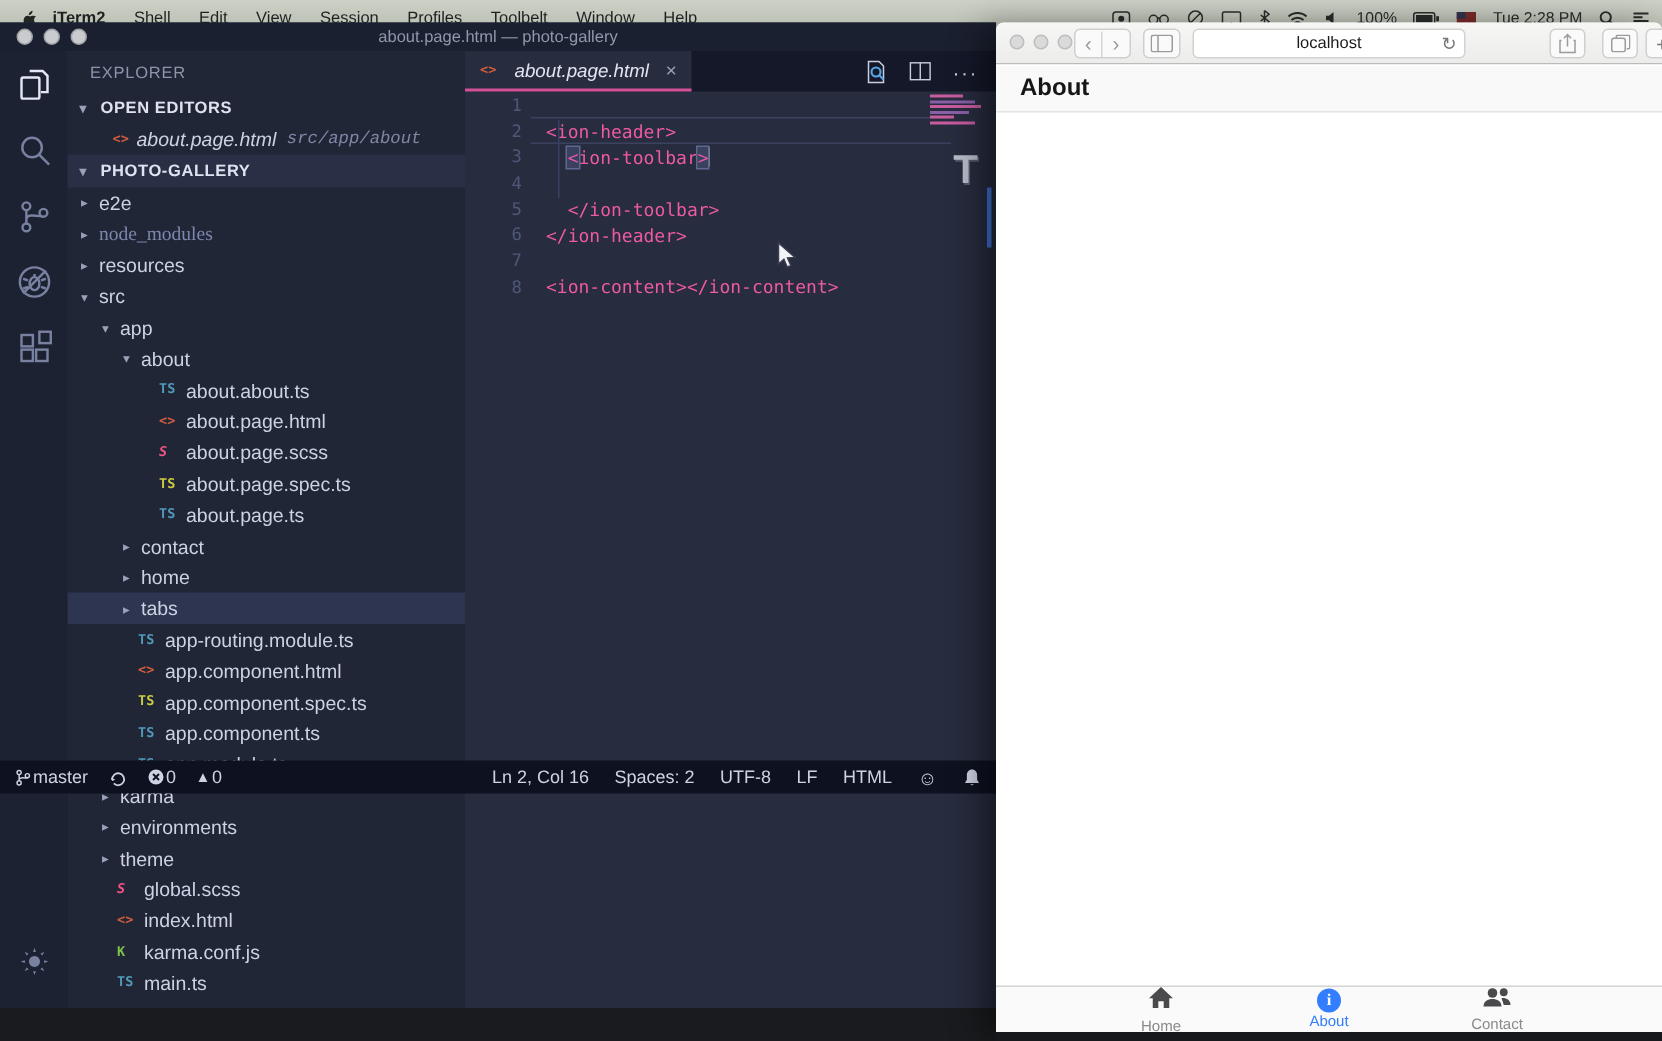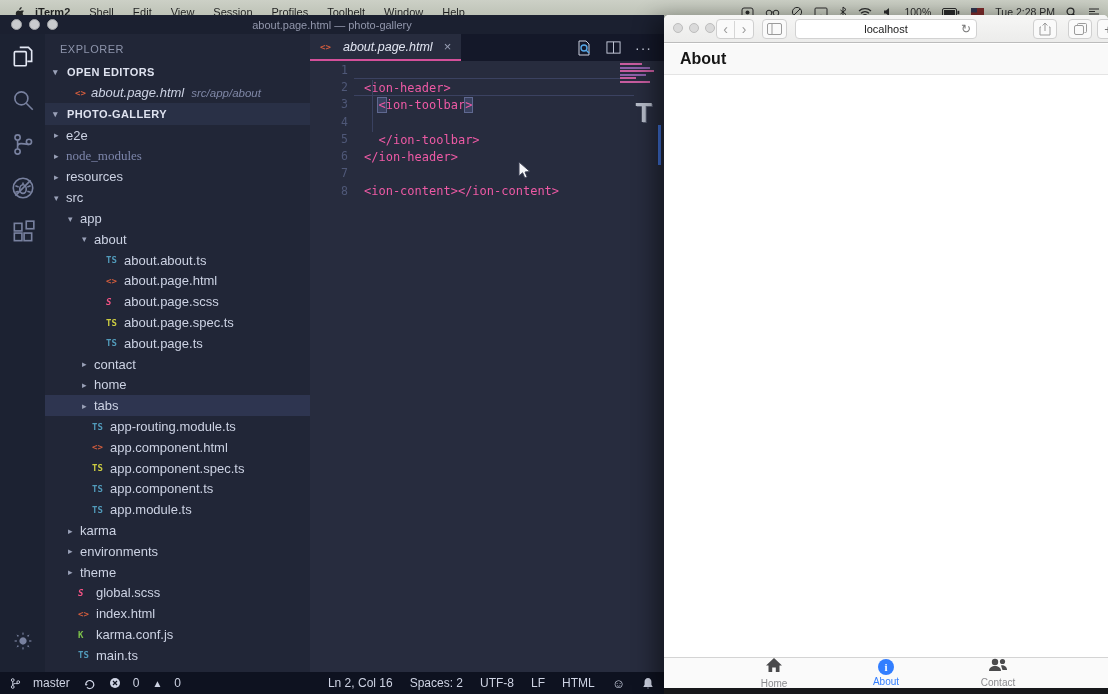--- a/index.html
+++ b/index.html
@@ -12,21 +12,21 @@
     font-size:11px; color:#1f2020; padding:12px 8px; }
   .menubar .apple { margin:0 10px 0 6px; display:flex; }
   .menu-items { display:flex; gap:19px; align-items:center; }
   .menu-items .mi { white-space:nowrap; }
   .menu-items .mi.app { font-weight:bold; }
   .tray { margin-left:auto; display:flex; align-items:center; gap:11px; color:#2a2b2b; }
   .tray svg { display:block; }
   .tray .ttxt { font-size:10.5px; }
 
   
-  .vscode { position:absolute; left:0; top:15px; width:664px; height:679px; background:#272c3e; }
+  .vscode { position:absolute; left:0; top:15px; width:664px; height:514px; background:#272c3e; }
   .vs-titlebar { position:absolute; left:0; top:0; width:100%; height:19px; background:#1b2030;
     display:flex; align-items:center; justify-content:center; }
   .vs-titlebar .title { font-size:11px; color:#9297ac; }
   .lights { position:absolute; left:11px; top:4px; display:flex; gap:7px; }
   .light { width:11px; height:11px; border-radius:50%; background:#c9cbce; border:0.5px solid #9fa1a5; }
   .sf .light { background:#dadada; border-color:#bdbdbd; }
 
   .vs-activitybar { position:absolute; left:0; top:19px; width:45px; height:638px; background:#1c2232; }
   .ab-icon { width:45px; height:44px; display:flex; align-items:center; justify-content:center; }
   .ab-icon svg { stroke:#78819f; fill:none; stroke-width:1.5; }
@@ -36,21 +36,21 @@
 
   .vs-sidebar { position:absolute; left:45px; top:19px; width:265px; height:638px; background:#212637;
     color:#ccd2e3; font-size:13px; overflow:hidden; }
   .explorer-title { height:28px; padding:9px 0 0 15px; font-size:11px; letter-spacing:.5px; color:#8d94ab; }
   .sec-header { display:flex; align-items:center; height:20px; font-size:11px; font-weight:bold;
     letter-spacing:.4px; color:#dfe3f0; padding-left:8px; }
   .sec-header .twisty { margin-right:4px; }
   .sec-header.project { height:22px; background:#293046; }
   .twisty { color:#9aa1b8; font-size:9px; width:10px; display:inline-block; }
   .oe-item { height:21px; display:flex; align-items:center; padding-left:30px; font-style:italic; }
-  .oe-item .path { margin-left:7px; font-size:11.5px; color:#7f87a6; }
+  .oe-item .path { margin-left:7px; font-size:11.5px; color:#7f87a6;font-family:Liberation Mono, monospace; }
   .ficon { font-family:"DejaVu Sans Mono",monospace; font-size:9px; font-weight:bold; width:16px; display:inline-block; flex:none; }
   .tree { position:absolute; left:0; top:91px; right:0; bottom:0; }
   .trow { height:20.8px; display:flex; align-items:center; white-space:nowrap; }
   .trow.selected { background:#2e3550; }
   .trow .lbl { margin-left:2px; }
   .trow.dim .lbl { color:#7d86ab;font-family:Liberation Serif, serif; }
 
   .vs-editor { position:absolute; left:310px; top:19px; width:354px; height:638px; background:#272c3e; overflow:hidden; }
   .tabstrip { position:absolute; left:0; top:0; width:100%; height:27px; background:#141829; display:flex; }
   .tab { display:flex; align-items:center; gap:7px; padding:0 10px; background:#272c3e;
@@ -71,21 +71,21 @@
   .minimap { position:absolute; right:10px; top:2px; width:34px; }
   .minimap .mrow { height:2px; margin-bottom:1.5px; }
   .artifact-t { position:absolute; right:12px; top:37px; font-size:27px; font-weight:bold; color:#b6bcc9;
     text-shadow:1px 1px 0 #555b6e; font-family:"Liberation Sans",sans-serif; }
   .ovr-blue { position:absolute; right:3px; top:64px; width:3px; height:40px; background:#3f6fd4; }
   .mouse-cursor { position:absolute; left:208px; top:100px; }
 
   .vs-statusbar { position:absolute; left:0; bottom:0; width:100%; height:22px; background:#0e1220;
     color:#ced3e3; font-size:12px; display:flex; align-items:center; padding:0 10px; }
   .sb-left { display:flex; align-items:center; gap:13px; }
-  .sb-item { display:flex; align-items:center; gap:12px;justify-content:space-between; }
+  .sb-item { display:flex; align-items:center; gap:1px;justify-content:space-between; }
   .sb-right { margin-left:auto; display:flex; align-items:center; gap:17px; }
   .sb-smiley { font-size:13px; }
 
   
   .safari { position:absolute; left:664px; top:15px; width:444px; height:673px; background:#fff;
     border-radius:5px 5px 0 0; box-shadow:-9px 4px 22px rgba(0,0,0,.45); }
   .sf-toolbar { position:absolute; left:0; top:0; width:100%; height:28px;
     background:linear-gradient(#f6f6f5,#ececeb); border-bottom:1px solid #bcbcbc; border-radius:5px 5px 0 0; }
   .sf .lights { top:8px; left:9px; gap:6px; }
   .sf .light { width:10px; height:10px; }

